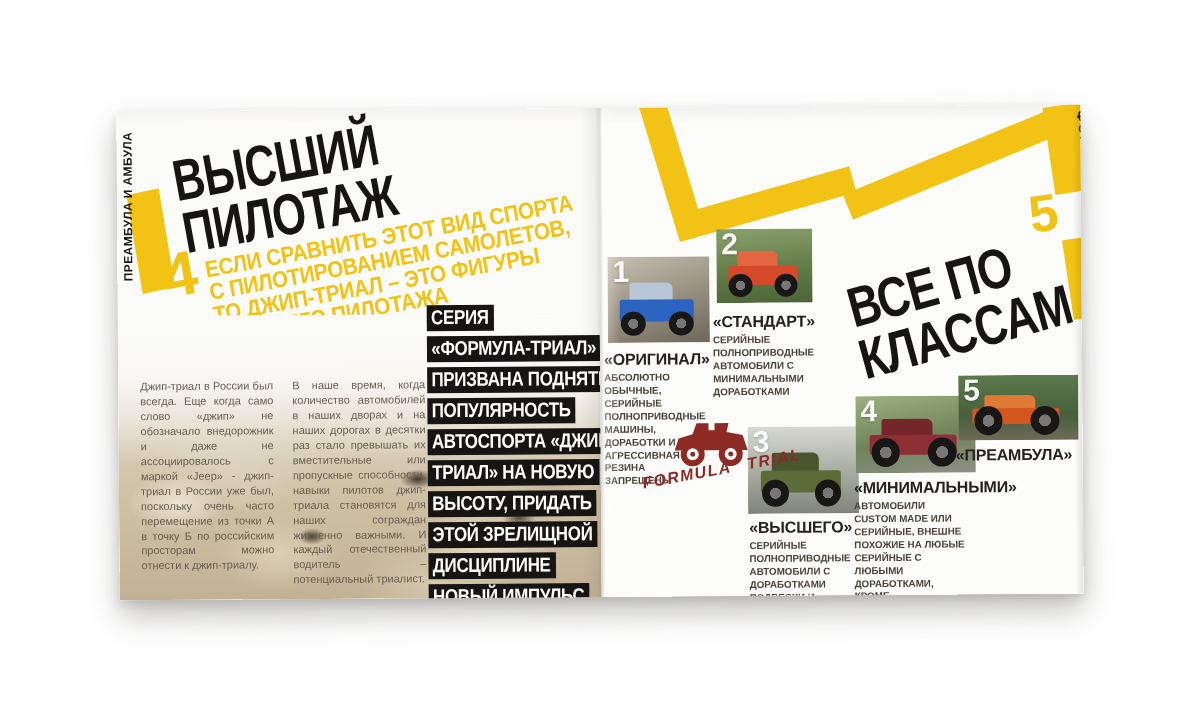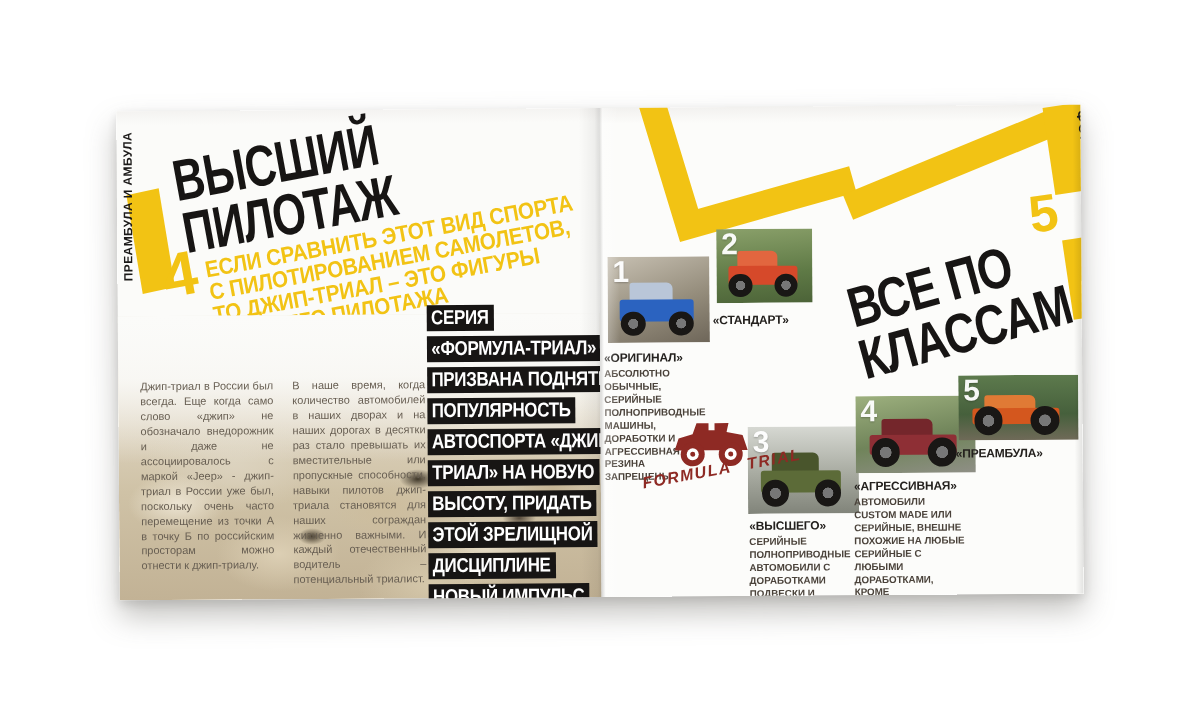--- a/index.html
+++ b/index.html
@@ -85,21 +85,21 @@
   .ph-bg{position:absolute;inset:0;background:var(--phbg);}
   .car-body{position:absolute;left:12%;bottom:24%;width:72%;height:26%;border-radius:3px;
             background:var(--car);}
   .car-cab{position:absolute;left:22%;bottom:44%;width:42%;height:26%;border-radius:3px 6px 0 0;
             background:var(--cab);}
   .wheel{position:absolute;bottom:8%;width:24%;aspect-ratio:1/1;border-radius:50%;
             background:radial-gradient(circle at 50% 50%,#777 0 28%,#191715 30% 100%);}
   .wh1{left:13%;} .wh2{left:60%;}
   .ph-num{position:absolute;left:5px;top:0px;color:#ffffff;font-size:30px;font-weight:900;
             line-height:1;opacity:.95;text-shadow:0 1px 2px rgba(0,0,0,.25);}
-  .cname{font-size:12px;font-weight:900;color:#24211e;letter-spacing:-.2px;white-space:nowrap;}
+  .cname{font-size:16px;font-weight:900;color:#24211e;letter-spacing:-.2px;white-space:nowrap;}
   .cdesc{margin-top:3px;font-size:9.8px;font-weight:bold;line-height:1.32;color:#4a423a;}
 
   .cc1{left:4px;top:243px;width:100px;}
   .cc1 .photo{left:4px;top:-94px;width:102px;height:86px;
       --phbg:linear-gradient(160deg,#c7c0b2 0,#968e7d 55%,#6e6659 100%);--car:#2b63c0;--cab:#b9c6d8;}
   .cc2{left:113px;top:206px;width:90px;}
   .cc2 .photo{left:4px;top:-84px;width:96px;height:74px;
       --phbg:linear-gradient(175deg,#8aa06a 0,#5f7a46 60%,#4c6338 100%);--car:#d6492a;--cab:#e2663f;}
   .cc3{left:148px;top:412px;width:112px;}
   .cc3 .photo{left:-1px;top:-92px;width:111px;height:87px;
@@ -197,20 +197,21 @@
       <div class="ccard cc2">
         <div class="photo">
           <div class="ph-bg"></div>
           <div class="car-cab"></div>
           <div class="car-body"></div>
           <div class="wheel wh1"></div>
           <div class="wheel wh2"></div>
           <span class="ph-num">2</span>
         </div>
         <div class="cname">«СТАНДАРТ»</div>
+        <div class="cdesc">СЕРИЙНЫЕ ПОЛНОПРИВОДНЫЕ АВТОМОБИЛИ С МИНИМАЛЬНЫМИ ДОРАБОТКАМИ</div>
       </div>
 
       <div class="ccard cc3">
         <div class="photo">
           <div class="ph-bg"></div>
           <div class="car-cab"></div>
           <div class="car-body"></div>
           <div class="wheel wh1"></div>
           <div class="wheel wh2"></div>
           <span class="ph-num">3</span>
@@ -221,21 +222,21 @@
 
       <div class="ccard cc4">
         <div class="photo">
           <div class="ph-bg"></div>
           <div class="car-cab"></div>
           <div class="car-body"></div>
           <div class="wheel wh1"></div>
           <div class="wheel wh2"></div>
           <span class="ph-num">4</span>
         </div>
-        <div class="cname">«АГРЕССИВНАЯ»</div>
+        <div class="cname">«МИНИМАЛЬНЫМИ»</div>
         <div class="cdesc">АВТОМОБИЛИ CUSTOM MADE ИЛИ СЕРИЙНЫЕ, ВНЕШНЕ ПОХОЖИЕ НА ЛЮБЫЕ СЕРИЙНЫЕ С ЛЮБЫМИ ДОРАБОТКАМИ, КРОМЕ УПРАВЛЯЕМЫХ ЗАДНИХ КОЛЕС</div>
       </div>
 
       <div class="ccard cc5">
         <div class="photo">
           <div class="ph-bg"></div>
           <div class="car-cab"></div>
           <div class="car-body"></div>
           <div class="wheel wh1"></div>
           <div class="wheel wh2"></div>

